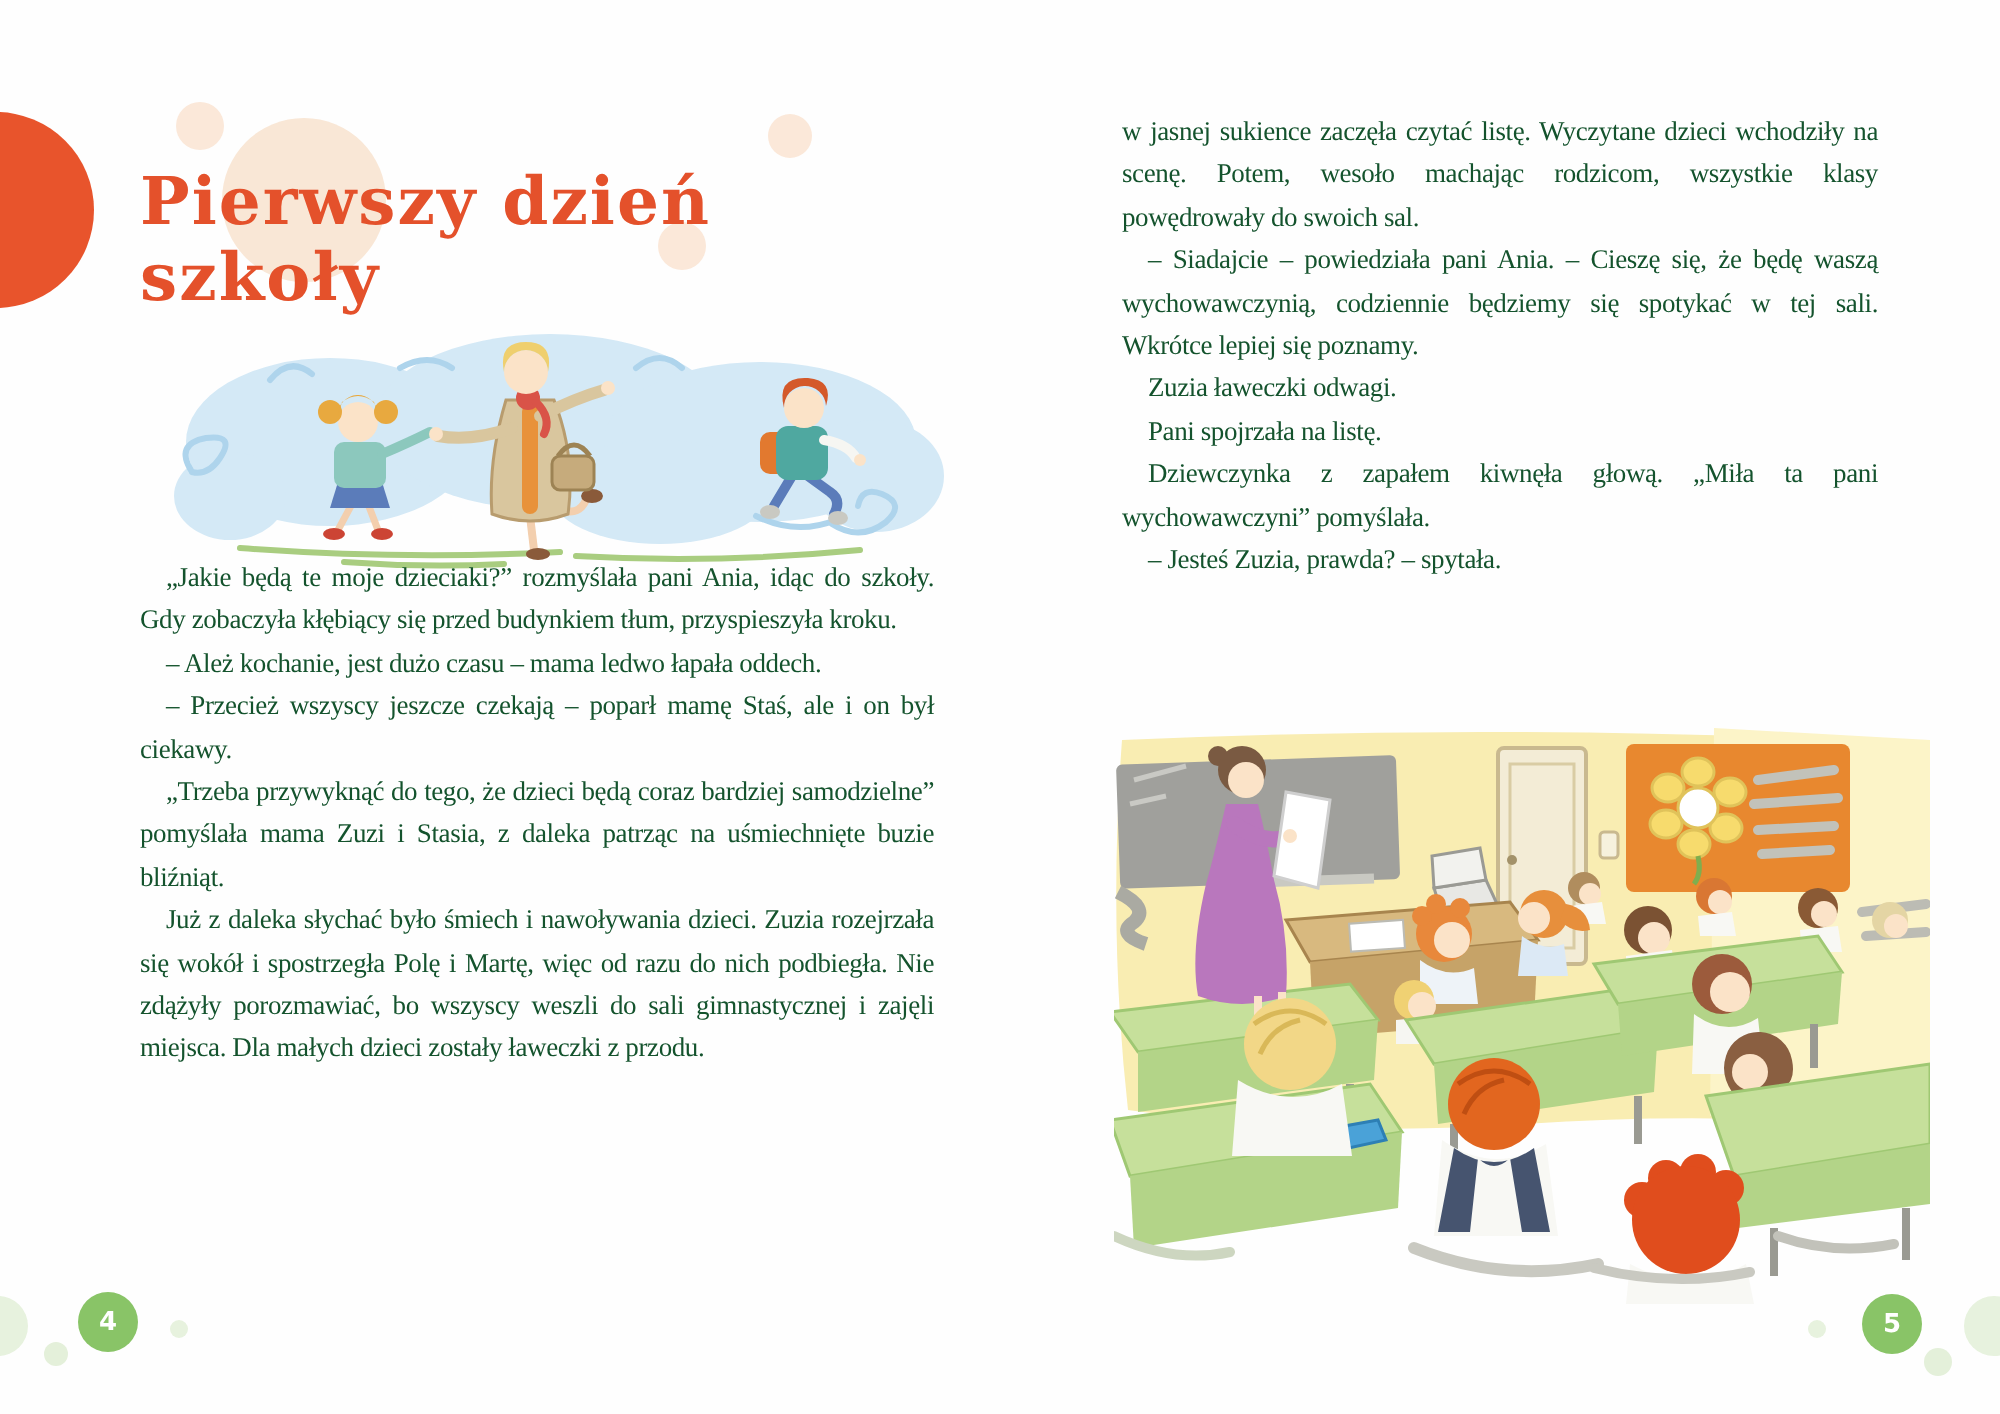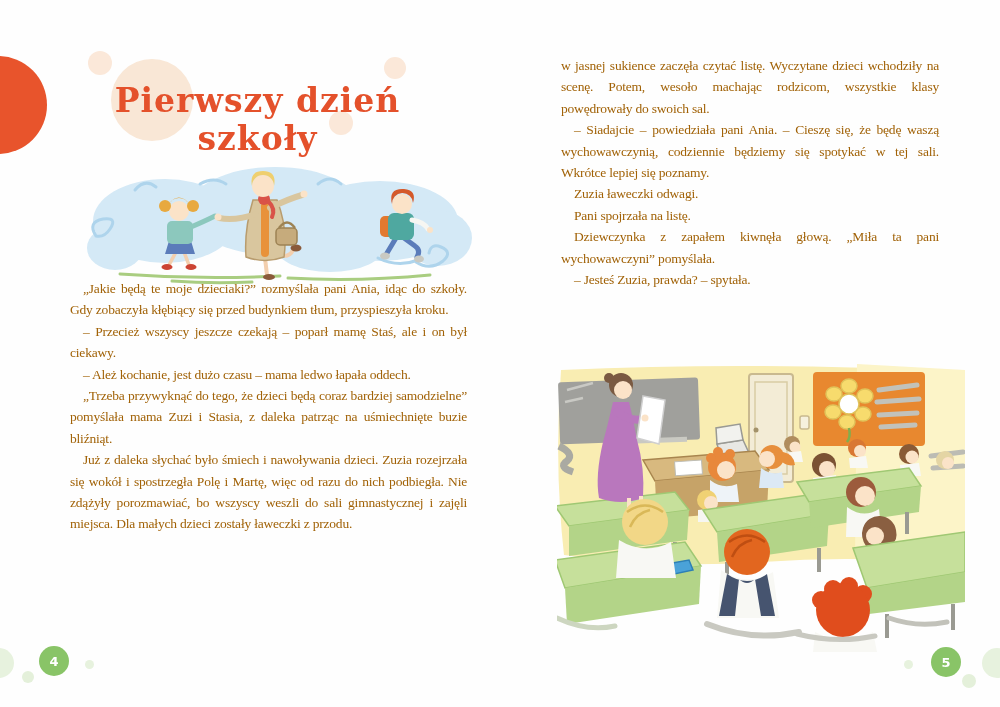--- a/index.html
+++ b/index.html
@@ -12,25 +12,25 @@
   .c-peach-big{left:111px;top:59px;width:82px;height:82px;background:#f9e7d6;}
   .c-peach-mid{left:329px;top:111px;width:24px;height:24px;background:#fbe8d9;}
   .c-peach-sm2{left:384px;top:57px;width:22px;height:22px;background:#fbe8d9;}
   .c-pale-l-big{left:-16px;top:648px;width:30px;height:30px;background:#e7f2de;}
   .c-pale-l-sm{left:22px;top:671px;width:12px;height:12px;background:#e4f0da;}
   .c-pale-l-dot{left:85px;top:660px;width:9px;height:9px;background:#e7f2de;}
   .c-pale-r-dot{left:904px;top:660px;width:9px;height:9px;background:#e7f2de;}
   .c-pale-r-sm{left:962px;top:674px;width:14px;height:14px;background:#e4f0da;}
   .c-pale-r-big{left:982px;top:648px;width:30px;height:30px;background:#e7f2de;}
   
-  .title{position:absolute;left:70px;top:60px;width:375px;text-align:center;z-index:3;
+  .title{position:absolute;left:70px;top:60px;width:375px;text-align:left;z-index:3;
          color:#e4512b;font-family:"DejaVu Serif", serif;font-weight:bold;
          font-size:33px;line-height:38px;letter-spacing:1px;}
   
-  .col{position:absolute;z-index:2;color:#a16207;font-size:13.5px;line-height:21.4px;
+  .col{position:absolute;z-index:2;color:#14532d;font-size:13.5px;line-height:21.4px;
        letter-spacing:-0.2px;}
   .col p{margin:0;text-align:justify;}
   .col p.indent{text-indent:13px;}
   .col-left{left:70px;top:278px;width:397px;}
   .col-right{left:561px;top:55px;width:378px;}
   
   .illu{position:absolute;}
   .illu-walk{left:80px;top:166px;width:395px;height:122px;}
   .illu-class{left:557px;top:360px;width:408px;height:292px;z-index:1;}
   
@@ -123,22 +123,22 @@
       <rect x="308" y="47" width="26" height="27" rx="6" fill="#4fa8a0"></rect>
       <path d="M332,54 q12,2 16,9" stroke="#f6f6f2" stroke-width="5" fill="none" stroke-linecap="round"></path>
       <circle cx="350" cy="64" r="3" fill="#fbe3c8"></circle>
       <circle cx="322" cy="38" r="10" fill="#fbe3c8"></circle>
       <path d="M312,38 q-4,-16 12,-15 q13,1 9,14 a10,10 0 0 0 -21,1 z" fill="#d4592a"></path>
     </g>
   </svg>
 
   <div class="col col-left">
       <p class="indent">„Jakie będą te moje dzieciaki?” rozmyślała pani Ania, idąc do szkoły. Gdy zobaczyła kłębiący się przed budynkiem tłum, przyspieszyła kroku.</p>
+      <p class="indent">– Ależ kochanie, jest dużo czasu – mama ledwo łapała oddech.</p>
       <p class="indent">– Przecież wszyscy jeszcze czekają – poparł mamę Staś, ale i on był ciekawy.</p>
-      <p class="indent">– Ależ kochanie, jest dużo czasu – mama ledwo łapała oddech.</p>
       <p class="indent">„Trzeba przywyknąć do tego, że dzieci będą coraz bardziej samodzielne” pomyślała mama Zuzi i Stasia, z daleka patrząc na uśmiechnięte buzie bliźniąt.</p>
       <p class="indent">Już z daleka słychać było śmiech i nawoływania dzieci. Zuzia rozejrzała się wokół i spostrzegła Polę i Martę, więc od razu do nich podbiegła. Nie zdążyły porozmawiać, bo wszyscy weszli do sali gimnastycznej i zajęli miejsca. Dla małych dzieci zostały ławeczki z przodu.</p>
     </div>
 
   <div class="col col-right">
       <p class="">w jasnej sukience zaczęła czytać listę. Wyczytane dzieci wchodziły na scenę. Potem, wesoło machając rodzicom, wszystkie klasy powędrowały do swoich sal.</p>
       <p class="indent">– Siadajcie – powiedziała pani Ania. – Cieszę się, że będę waszą wychowawczynią, codziennie będziemy się spotykać w tej sali. Wkrótce lepiej się poznamy.</p>
       <p class="indent">Zuzia ławeczki odwagi.</p>
       <p class="indent">Pani spojrzała na listę.</p>
       <p class="indent">Dziewczynka z zapałem kiwnęła głową. „Miła ta pani wychowawczyni” pomyślała.</p>

